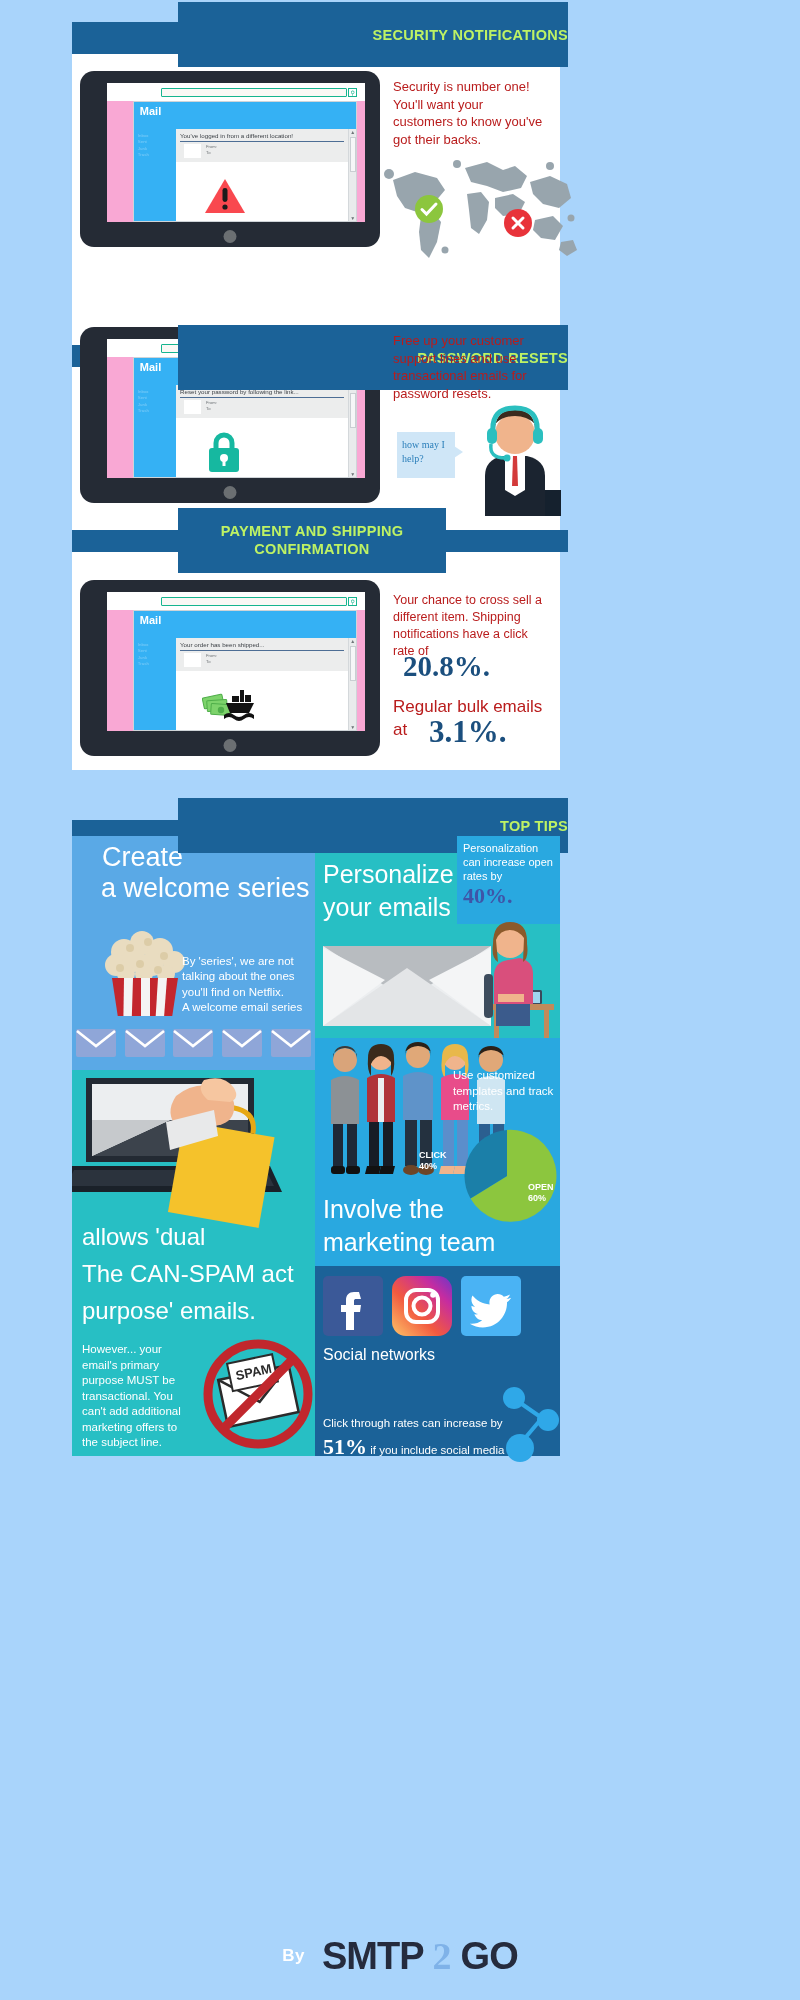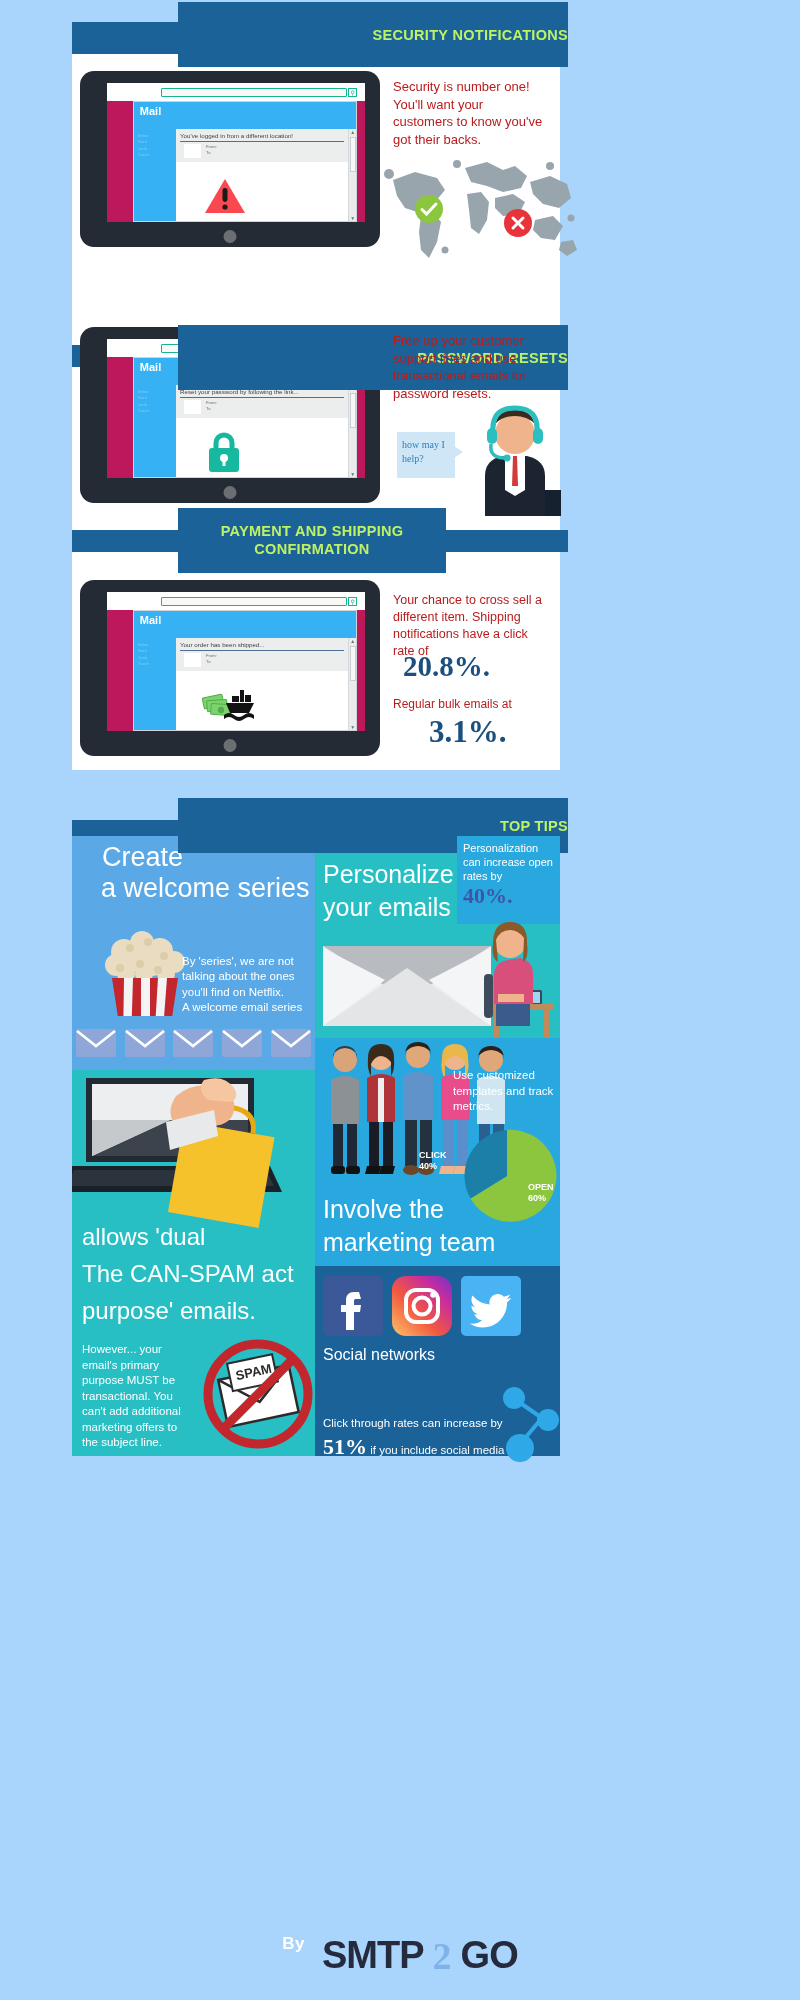--- a/index.html
+++ b/index.html
@@ -36,21 +36,21 @@
   
   .tablet {
     position: absolute;
     background: #252b35;
     border-radius: 14px;
     z-index: 5;
   }
   .tablet-screen {
     position: absolute;
     left: 9%; right: 5%; top: 7%; bottom: 14%;
-    background: #be185d;
+    background: #f9a8d4;
   }
   .search-row {
     position: absolute; left: 0; right: 0; top: 0; height: 13%;
     background: #fff; display: flex; align-items: center; justify-content: center;
   }
   .search-box {
     width: 72%; height: 9px; border: 1.4px solid #16b58f; background: #faf8f5;
     border-radius: 1px; margin-left: 18%;
   }
   .search-btn {
@@ -108,21 +108,21 @@
 
   
   .tile { position: absolute; overflow: hidden; z-index: 5; }
   .tile-title { color: #fff; font-weight: normal; line-height: 1.15; }
   .tile-body { color: #fff; line-height: 1.35; }
   .stat-inline { color: #3e55a8; font-weight: bold; font-family: "Liberation Serif", serif; }
 
   
   .footer-logo {
     position: absolute; left: 0; right: 0; bottom: 38px;
-    display: flex; justify-content: center; z-index: 8; gap: 8px;
+    display: flex; align-items: center; justify-content: center; z-index: 8; gap: 8px;
   }
   .by { color:#fff; font-weight:bold; font-size:17px; margin-right: 9px; letter-spacing:.5px;}
   .smtp { color:#252b3d; font-weight:bold; font-size:38px; letter-spacing:-1px; }
   .two { color:#7fb2e8; font-weight:bold; font-size:38px; font-family:"Liberation Serif",serif; margin:0 1px;}
 </style>
 </head>
 <body>
 
 <div class="page">
 
@@ -342,21 +342,21 @@
     </div>
     <div class="home-btn"></div>
   </div>
 
   <div class="side-text" style="left:393px; top:592px; width:155px; font-size:12.5px;">
     <span>Your chance to cross sell a different item. Shipping notifications have a click rate of</span>
   </div>
   <div style="position:absolute; left:403px; top:650px; z-index:7;">
     <span class="big-stat" style="font-size:29px;">20.8%.</span>
   </div>
-  <div class="side-text" style="left:393px; top:696px; width:155px; font-size:12px;">
+  <div class="side-text" style="left:393px; top:696px; width:155px; font-size:17px;">
     <span>Regular bulk emails at</span>
   </div>
   <div style="position:absolute; left:429px; top:714px; z-index:7;">
     <span class="big-stat" style="font-size:31px;">3.1%.</span>
   </div>
 
   <div class="banner-tail" style="left:72px; top:820px; width:130px; height:22px;"></div>
   <div class="banner" style="left:178px; top:798px; width:390px; height:55px; font-size:14.5px;">
     <span>TOP TIPS</span>
   </div>

